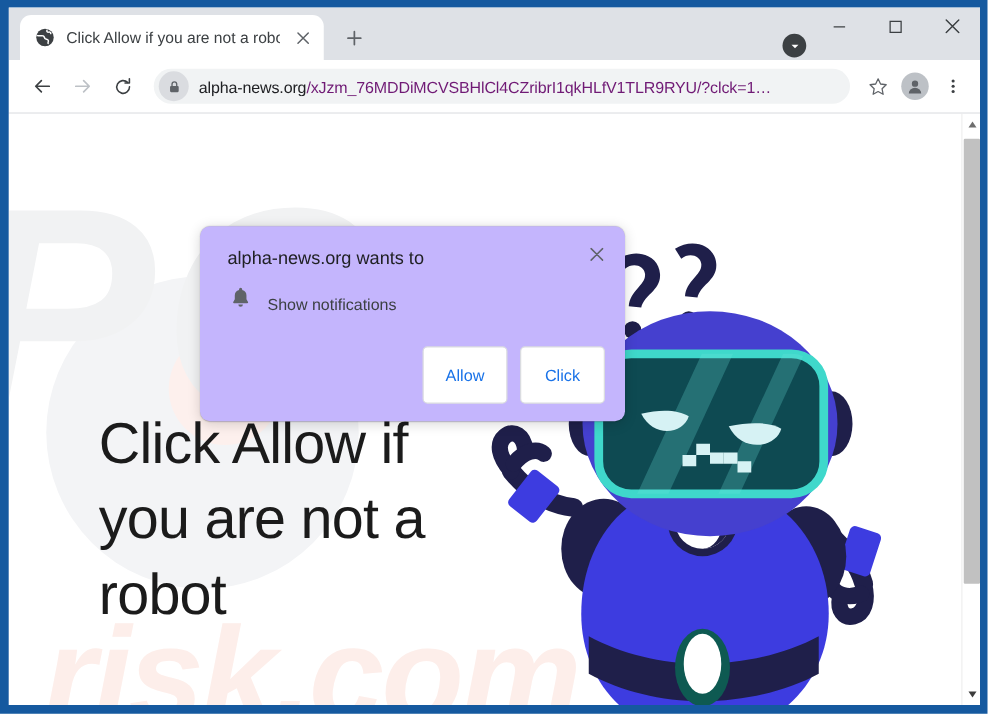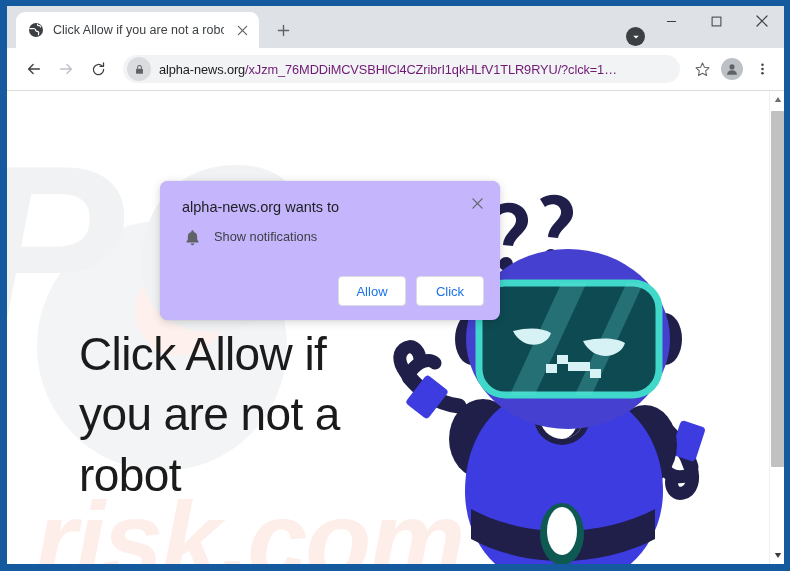--- a/index.html
+++ b/index.html
@@ -257,37 +257,37 @@
     display: flex; align-items: center; justify-content: center;
     border-radius: 50%;
   }
   #perm-title {
     font-size: 14.5px;
     color: #202124;
     margin-bottom: 14px;
   }
   #perm-row {
     display: flex;
-    align-items: flex-start;
+    align-items: flex-end;
     gap: 14px;
     margin-bottom: 26px;
     padding-left: 3px;
   }
   #perm-row-label {
     font-size: 12.8px;
     color: #3c4043;
   }
   #perm-actions {
     display: flex;
     justify-content: flex-end;
     gap: 10px;
   }
   .perm-btn {
     min-width: 68px;
-    height: 30px;
+    height: 46px;
     border: 1px solid #dadce0;
     border-radius: 4px;
     background: #ffffff;
     color: #1a73e8;
     font-size: 13px;
     font-family: "Liberation Sans", sans-serif;
     display: flex; align-items: center; justify-content: center;
     padding: 0 14px;
   }
 </style>

